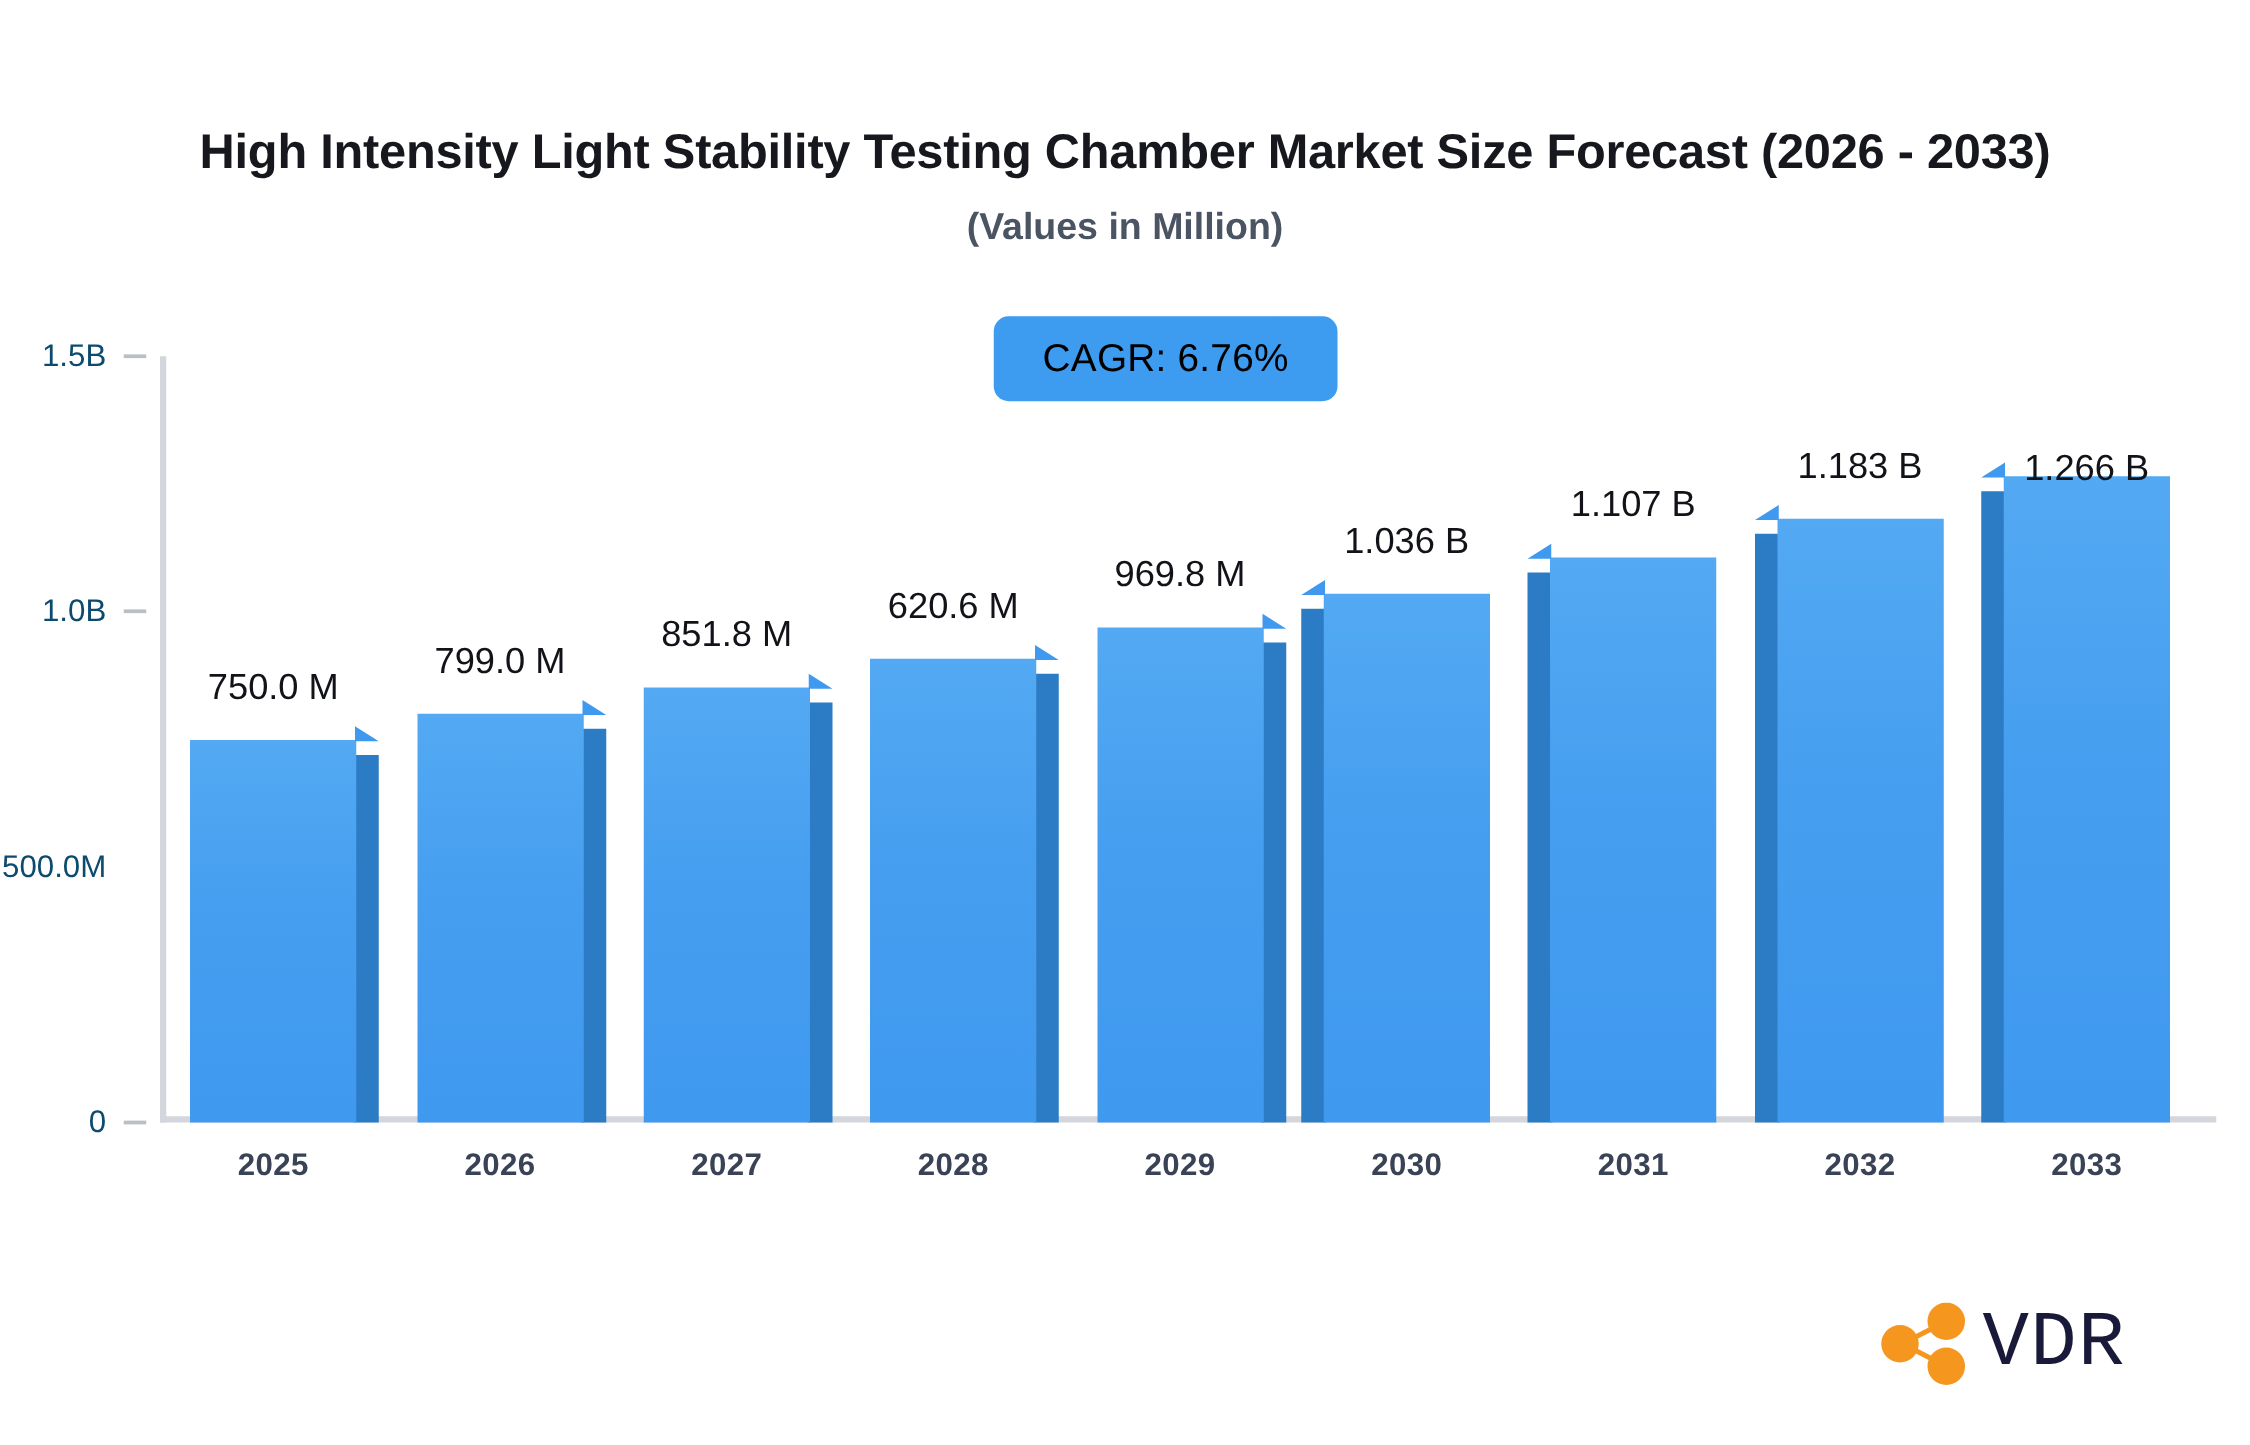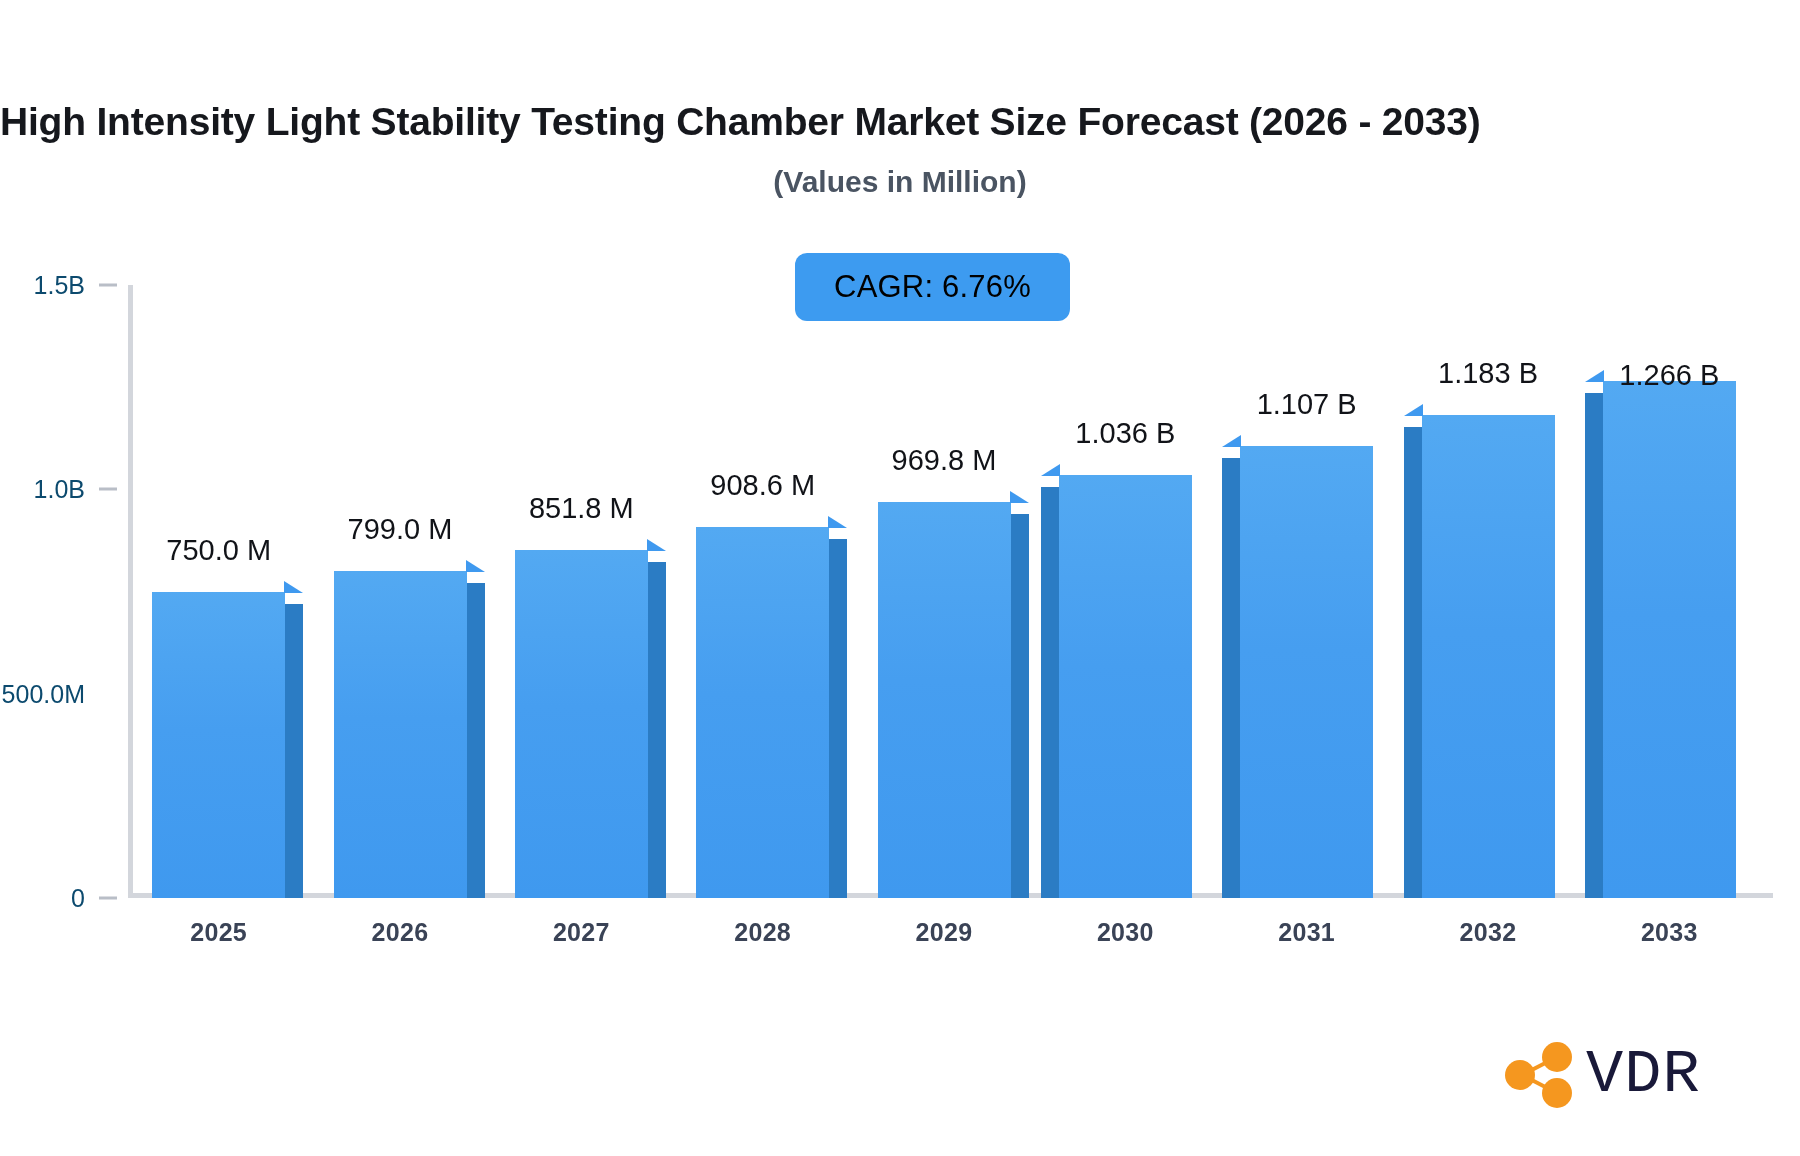--- a/index.html
+++ b/index.html
@@ -19,21 +19,21 @@
     background: #ffffff;
     overflow: hidden;
   }
 
   
   .title {
     position: absolute;
     left: 0;
     top: 100px;
     width: 1800px;
-    text-align: left;
+    text-align: center;
     font-size: 39px;
     font-weight: bold;
     color: #16181d;
     letter-spacing: -0.2px;
     white-space: nowrap;
   }
   .subtitle {
     position: absolute;
     left: 0;
     top: 165px;
@@ -276,19 +276,19 @@
       <circle cx="20" cy="33" r="15" fill="#f5971f"></circle>
       <circle cx="57" cy="15" r="15" fill="#f5971f"></circle>
       <circle cx="57" cy="51" r="15" fill="#f5971f"></circle>
     </svg>
     <span class="logo-text">VDR</span>
   </div>
 
 <div class="bar-value" style="left: 88.6667px; top: 533.5px;">750.0 M</div>
     <div class="bar-value" style="left: 270px; top: 513.475px;">799.0 M</div>
     <div class="bar-value" style="left: 451.333px; top: 491.898px;">851.8 M</div>
-    <div class="bar-value" style="left: 632.667px; top: 468.685px;">908.6 M</div>
+    <div class="bar-value" style="left: 632.667px; top: 468.685px;">620.6 M</div>
     <div class="bar-value" style="left: 814px; top: 443.675px;">969.8 M</div>
     <div class="bar-value" style="left: 995.333px; top: 416.621px;">1.036 B</div>
     <div class="bar-value" style="left: 1176.67px; top: 387.606px;">1.107  B</div>
     <div class="bar-value" style="left: 1358px; top: 356.547px;">1.183 B</div>
     <div class="bar-value" style="left: 1539.33px; top: 322.628px; margin-top: 36px;">1.266 B</div>
   </div>
 
 </body></html>

